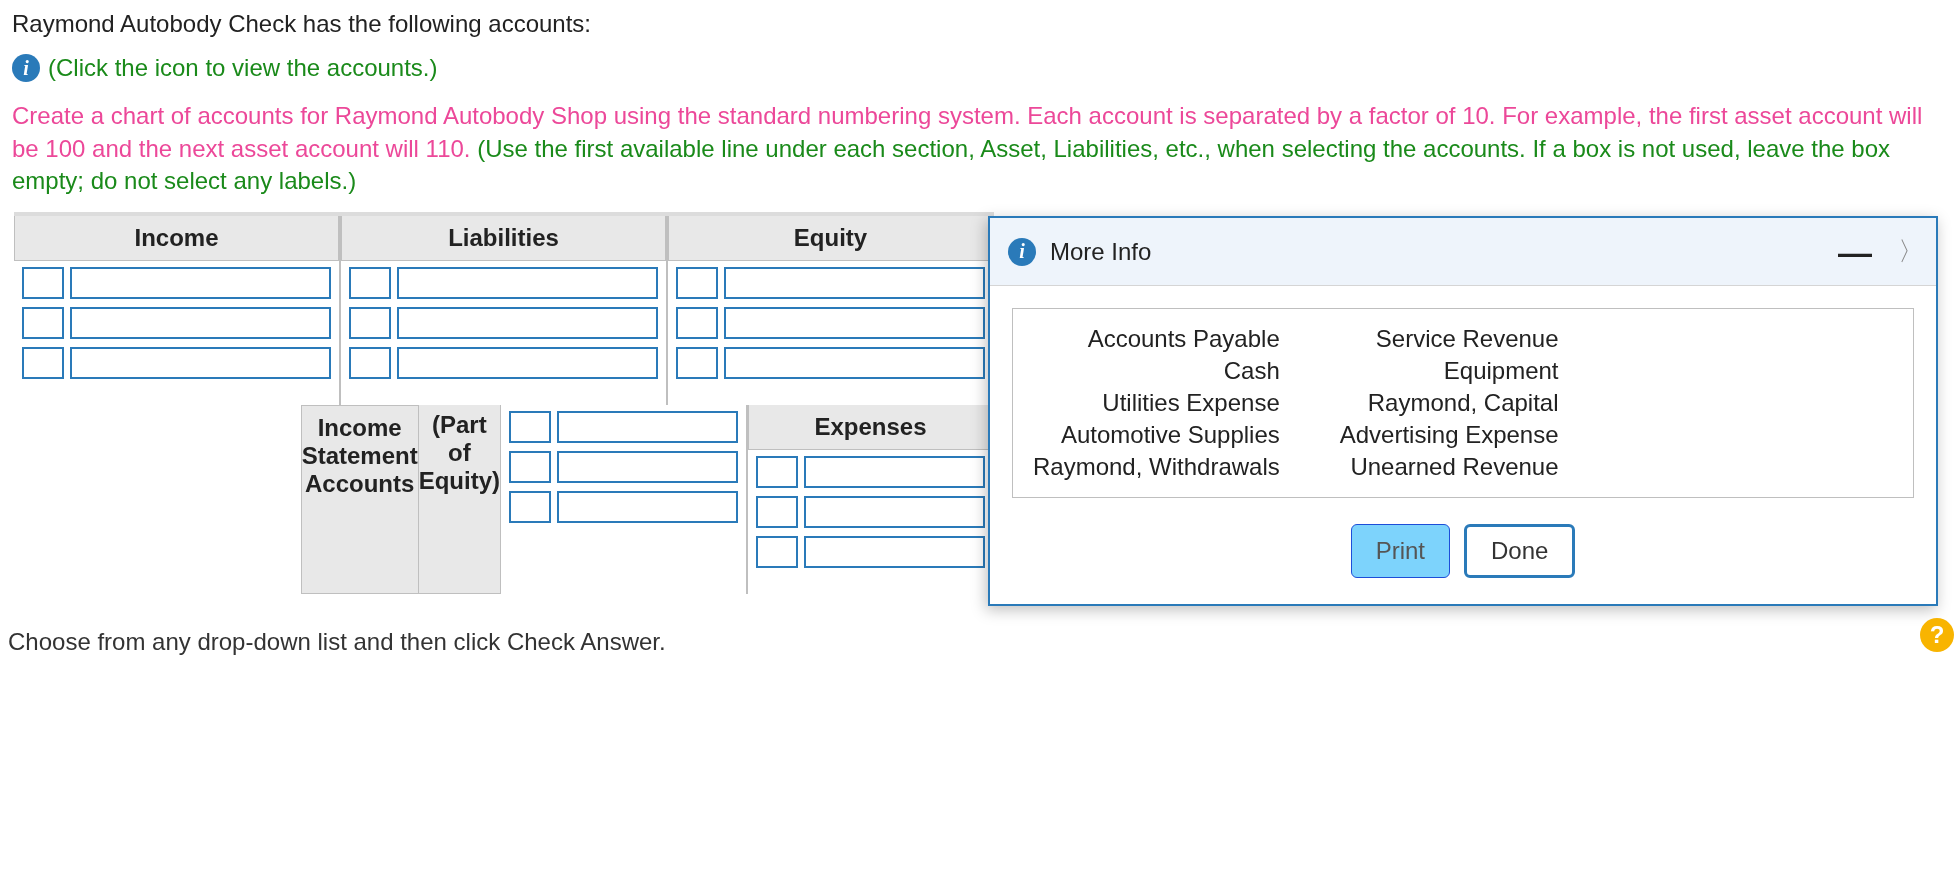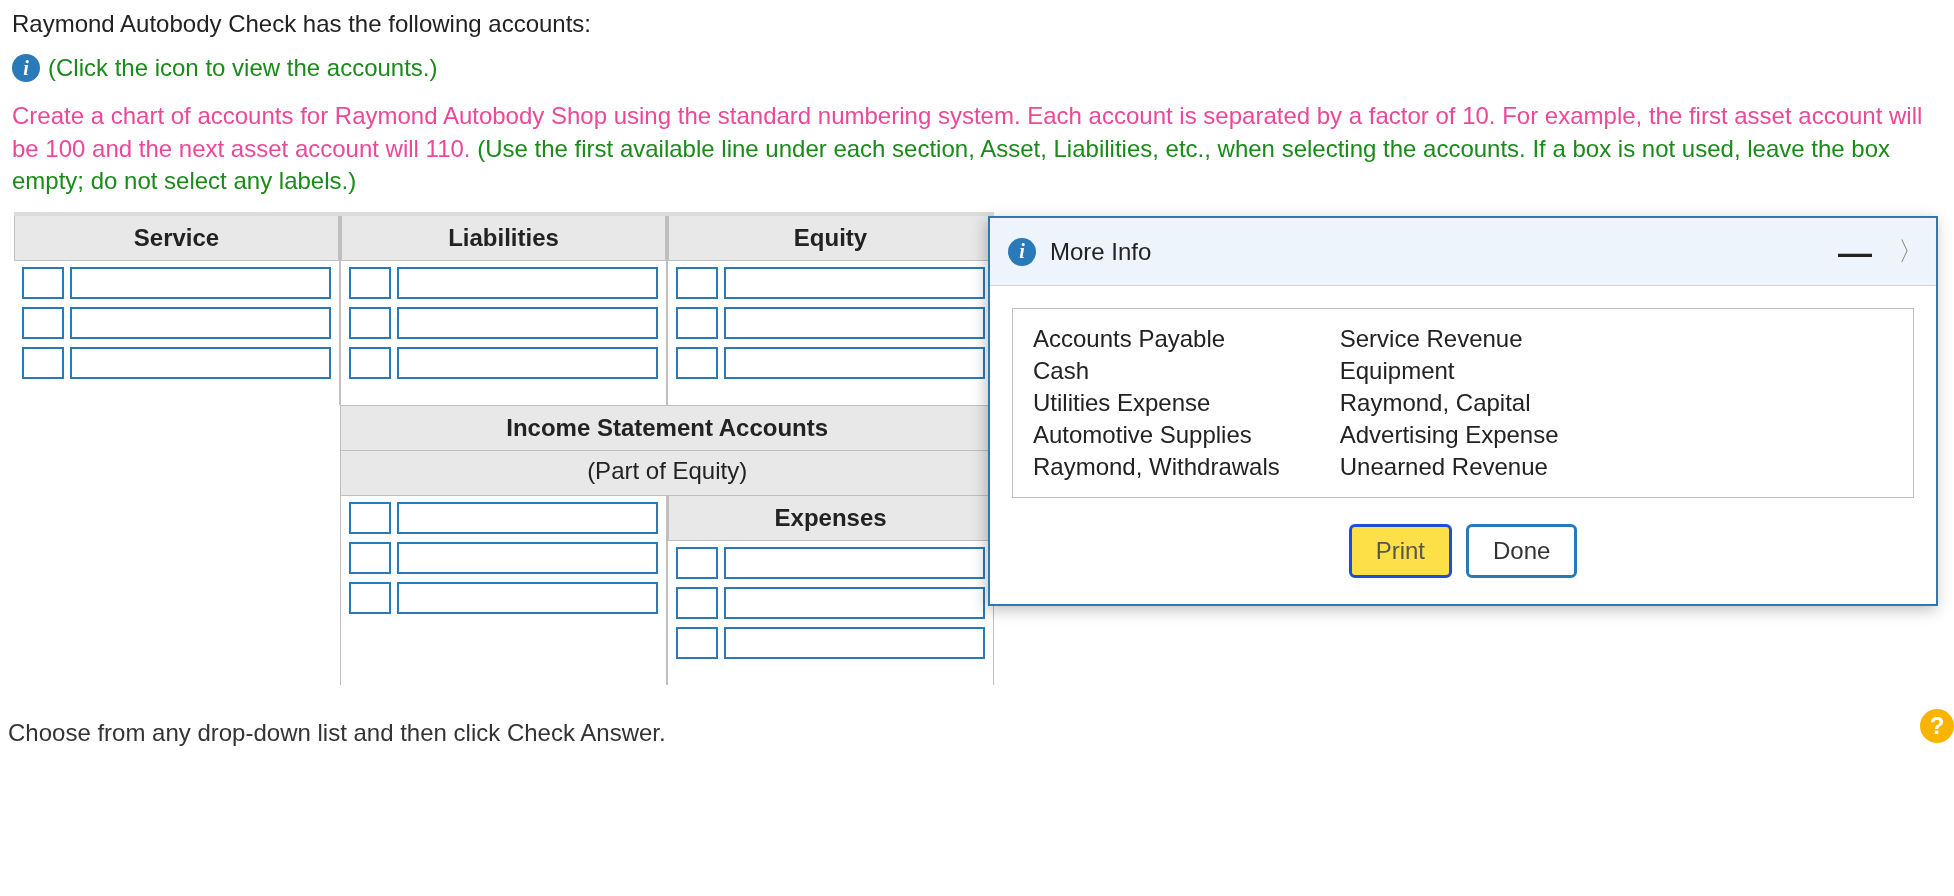--- a/index.html
+++ b/index.html
@@ -41,26 +41,26 @@
 .input-row { display: flex; gap: 6px; margin-bottom: 8px; }
 .num-input {
   width: 42px; height: 32px; border: 2px solid #2a7ab9; background: #fff;
 }
 .label-input {
   flex: 1; height: 32px; border: 2px solid #2a7ab9; background: #fff;
 }
 
 .section2 { display: flex; }
 .spacer-col { flex: 1; border-left: none; border-right: 1px solid #bfbfbf; }
-.section2-right { flex: 2; display: flex; flex-direction: column; }
+.section2-right { flex: 2; display: flex; flex-direction: row; }
 .isa-header {
   background: #e8e8e8; text-align: center; font-weight: bold;
   padding: 8px 0; border: 1px solid #bfbfbf; border-left: none;
 }
-.isa-sub { font-weight: normal; text-align: center; padding: 6px 0 10px 0; background: #e8e8e8; border-bottom: 1px solid #bfbfbf; border-right: 1px solid #bfbfbf; }
+.isa-sub { font-weight: bold; text-align: center; padding: 6px 0 10px 0; background: #e8e8e8; border-bottom: 1px solid #bfbfbf; border-right: 1px solid #bfbfbf; }
 
 .popup {
   position: absolute;
   left: 988px; top: 216px;
   width: 950px;
   border: 2px solid #2a7ab9;
   background: #fff;
   box-shadow: -2px 4px 14px rgba(0,0,0,0.25);
 }
 .popup-header {
@@ -70,26 +70,26 @@
   border-bottom: 1px solid #d5d5d5;
 }
 .popup-header .spacer { flex: 1; }
 .minimize { font-size: 34px; font-weight: bold; line-height: 10px; margin-right: 12px; cursor: pointer; }
 .arrow-right { font-size: 26px; color: #888; cursor: pointer; margin-right: -6px; }
 .popup-body { padding: 22px 22px 8px 22px; }
 .acct-box {
   border: 1px solid #bfbfbf; padding: 16px 20px;
   display: flex; gap: 60px;
 }
-.acct-col { display: flex; flex-direction: column; gap: 4px; }
+.acct-col { display: flex; flex-direction: column; gap: 4px; text-align: right; }
 .popup-footer { display: flex; justify-content: center; gap: 14px; padding: 18px 0 26px 0; }
 .btn {
   padding: 10px 24px; font-size: 24px; border-radius: 6px; cursor: pointer;
 }
-.btn-print { background: #fde047; border: 3px solid #1d4ed8; color: #555; }
+.btn-print { background: #7dd3fc; border: 1px solid #1d4ed8; color: #555; }
 .btn-done { background: #fff; border: 3px solid #2a7ab9; color: #333; }
 
 .footer-text { margin: 24px 0 0 4px; color: #333; }
 .help-badge {
   position: absolute; right: 0; bottom: 4px;
   width: 34px; height: 34px; border-radius: 50%;
   background: #f8b400; color: #fff; font-weight: bold;
   display: flex; align-items: center; justify-content: center; font-size: 24px;
 }
 </style>
@@ -103,21 +103,21 @@
   <span class="green">(Click the icon to view the accounts.)</span>
 </div>
 
 <div class="intro">
   <span class="black">Create a chart of accounts for Raymond Autobody Shop using the standard numbering system. Each account is separated by a factor of 10. For example, the first asset account will be 100 and the next asset account will 110. </span><span class="green">(Use the first available line under each section, Asset, Liabilities, etc., when selecting the accounts. If a box is not used, leave the box empty; do not select any labels.)</span>
 </div>
 
 <div class="worksheet">
   <div class="ws-row">
     <div class="ws-col ws-col-assets">
-      <div class="ws-header">Service</div>
+      <div class="ws-header">Income</div>
       <div class="ws-body">
         <div class="input-row">
             <input class="num-input" style="">
             <input class="label-input" style="">
           </div>
         <div class="input-row">
             <input class="num-input" style="">
             <input class="label-input" style="">
           </div>
         <div class="input-row">

